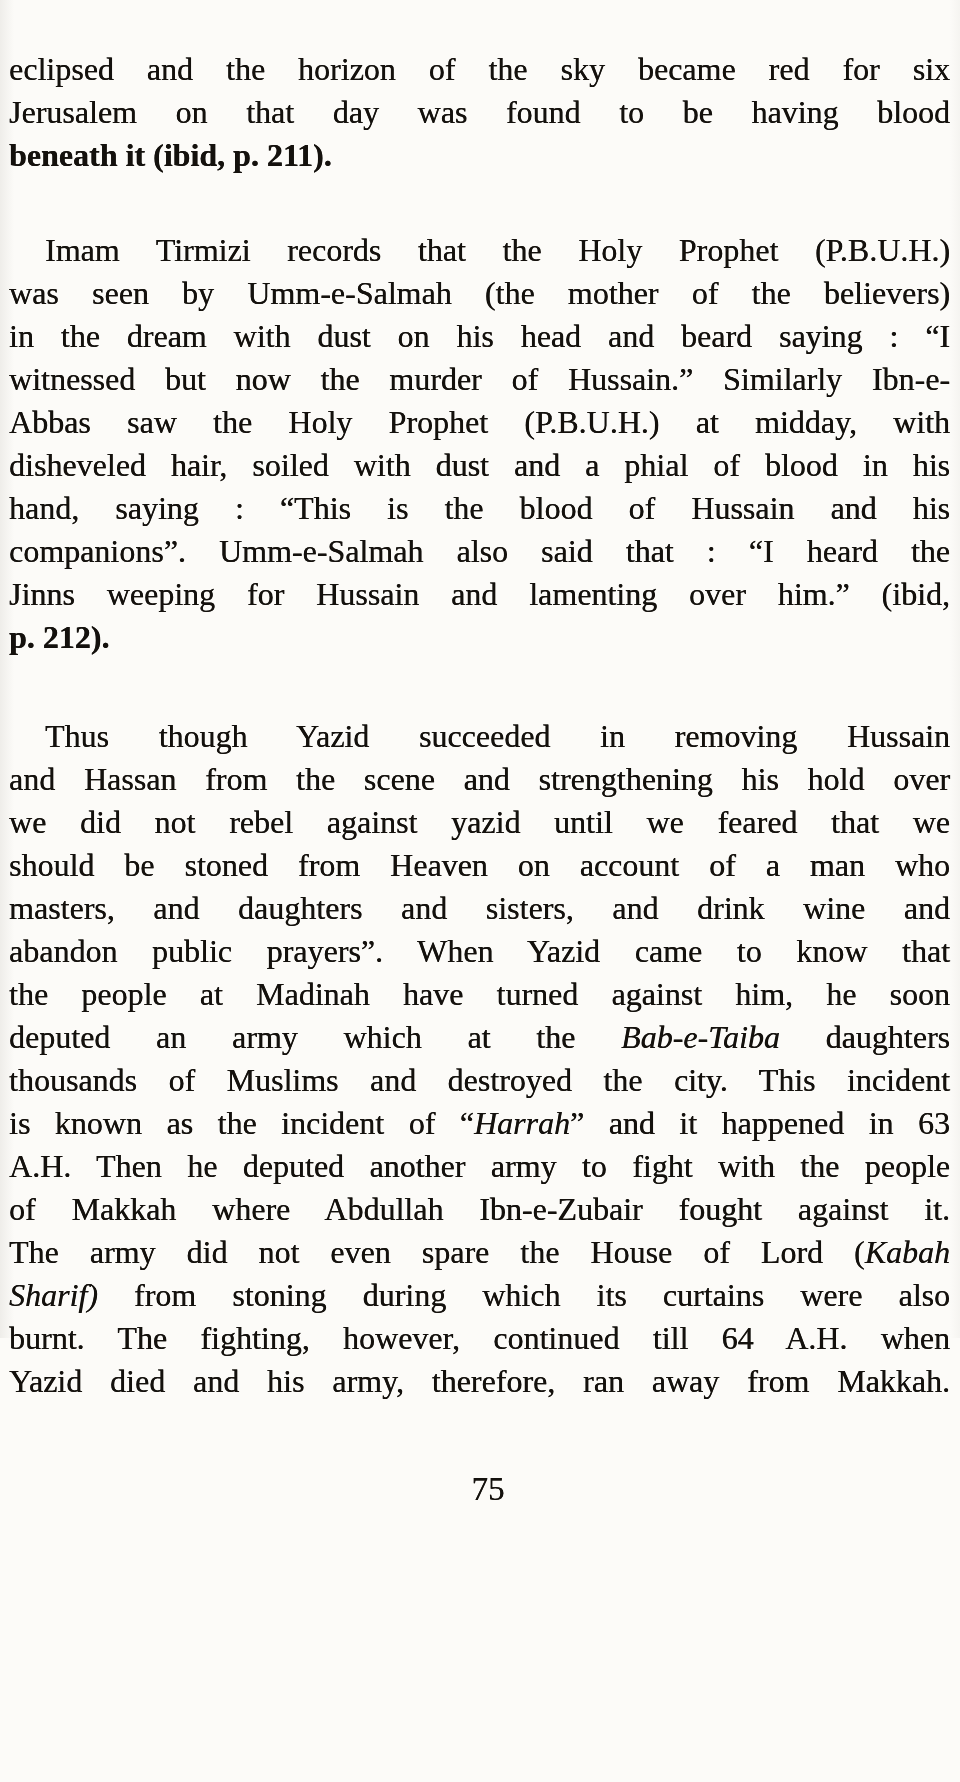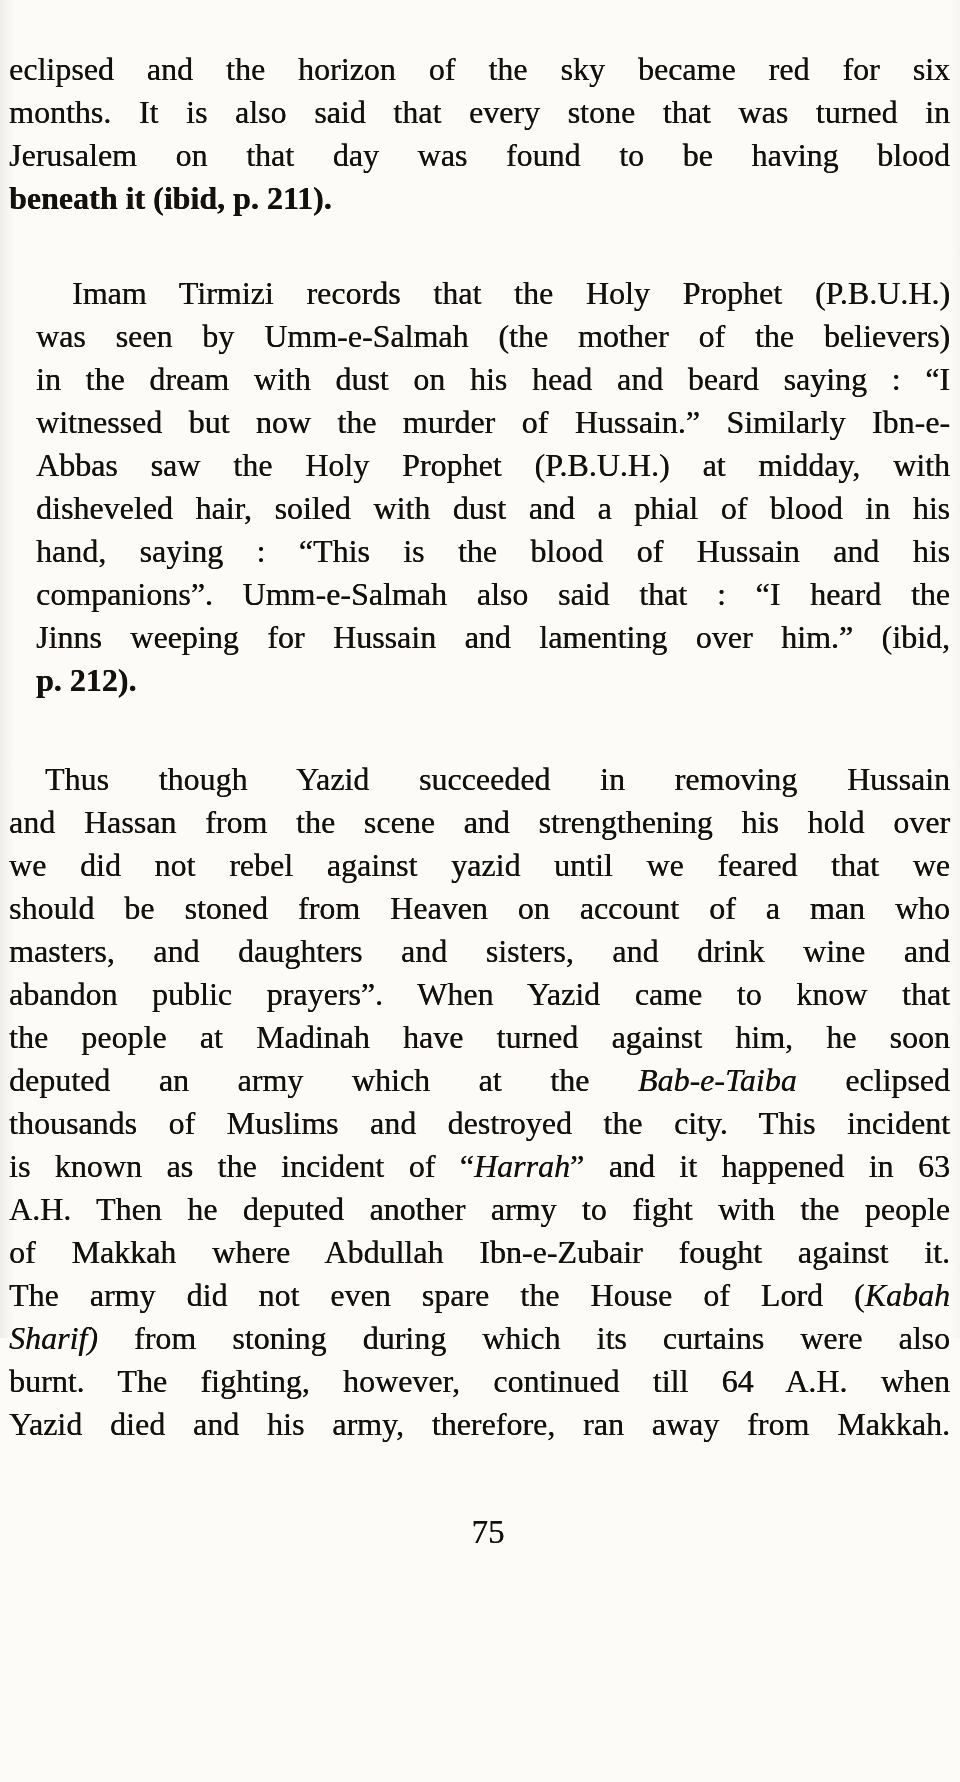--- a/index.html
+++ b/index.html
@@ -18,21 +18,21 @@
     height: 1338px;
     background:
       linear-gradient(to right, rgba(120,115,105,0.10), rgba(120,115,105,0) 14px),
       linear-gradient(to left, rgba(120,115,105,0.05), rgba(120,115,105,0) 10px),
       #fcfbf8;
   }
   .text-block {
     padding: 48px 10px 0 9px;
   }
   .para { margin: 0; }
-  .para:nth-of-type(2) { margin-top: 52px; margin-left: 27px; }
+  .para:nth-of-type(2) { margin-top: 52px; }
   .para:nth-of-type(3) { margin-top: 56px; }
   .line {
     font-family: "Liberation Serif", "DejaVu Serif", serif;
     font-size: 32px;
     line-height: 43px;
     height: 43px;
     color: #14110d;
     text-align: justify;
     text-align-last: justify;
     text-shadow: 0.3px 0 0 currentColor;
@@ -56,21 +56,20 @@
     margin-left: 16px;
   }
 </style>
 </head>
 <body>
 
 <div class="page">
   <div class="text-block">
       <div class="para">
         <div class="line"><span>eclipsed and the horizon of the sky became red for six</span></div>
-        <div class="line"><span>months. It is also said that every stone that was turned in</span></div>
         <div class="line"><span>Jerusalem on that day was found to be having blood</span></div>
         <div class="line end"><span>beneath it (ibid, p. 211).</span></div>
       </div>
       <div class="para">
         <div class="line indent"><span>Imam Tirmizi records that the Holy Prophet (P.B.U.H.)</span></div>
         <div class="line"><span>was seen by Umm-e-Salmah (the mother of the believers)</span></div>
         <div class="line"><span>in the dream with dust on his head and beard saying : “I</span></div>
         <div class="line"><span>witnessed but now the murder of Hussain.” Similarly Ibn-e-</span></div>
         <div class="line"><span>Abbas saw the Holy Prophet (P.B.U.H.) at midday, with</span></div>
         <div class="line"><span>disheveled hair, soiled with dust and a phial of blood in his</span></div>
@@ -80,21 +79,21 @@
         <div class="line end"><span>p. 212).</span></div>
       </div>
       <div class="para">
         <div class="line indent"><span>Thus though Yazid succeeded in removing Hussain</span></div>
         <div class="line"><span>and Hassan from the scene and strengthening his hold over</span></div>
         <div class="line"><span>we did not rebel against yazid until we feared that we</span></div>
         <div class="line"><span>should be stoned from Heaven on account of a man who</span></div>
         <div class="line"><span>masters, and daughters and sisters, and drink wine and</span></div>
         <div class="line"><span>abandon public prayers”. When Yazid came to know that</span></div>
         <div class="line"><span>the people at Madinah have turned against him, he soon</span></div>
-        <div class="line"><span>deputed an army which at the </span><span class="it">Bab-e-Taiba</span><span> eclipsed</span></div>
+        <div class="line"><span>deputed an army which at the </span><span class="it">Bab-e-Taiba</span><span> daughters</span></div>
         <div class="line"><span>thousands of Muslims and destroyed the city. This incident</span></div>
         <div class="line"><span>is known as the incident of “</span><span class="it">Harrah</span><span>” and it happened in 63</span></div>
         <div class="line"><span>A.H. Then he deputed another army to fight with the people</span></div>
         <div class="line"><span>of Makkah where Abdullah Ibn-e-Zubair fought against it.</span></div>
         <div class="line"><span>The army did not even spare the House of Lord (</span><span class="it">Kabah</span></div>
         <div class="line"><span class="it">Sharif)</span><span> from stoning during which its curtains were also</span></div>
         <div class="line"><span>burnt. The fighting, however, continued till 64 A.H. when</span></div>
         <div class="line"><span>Yazid died and his army, therefore, ran away from Makkah.</span></div>
       </div>
     </div>

